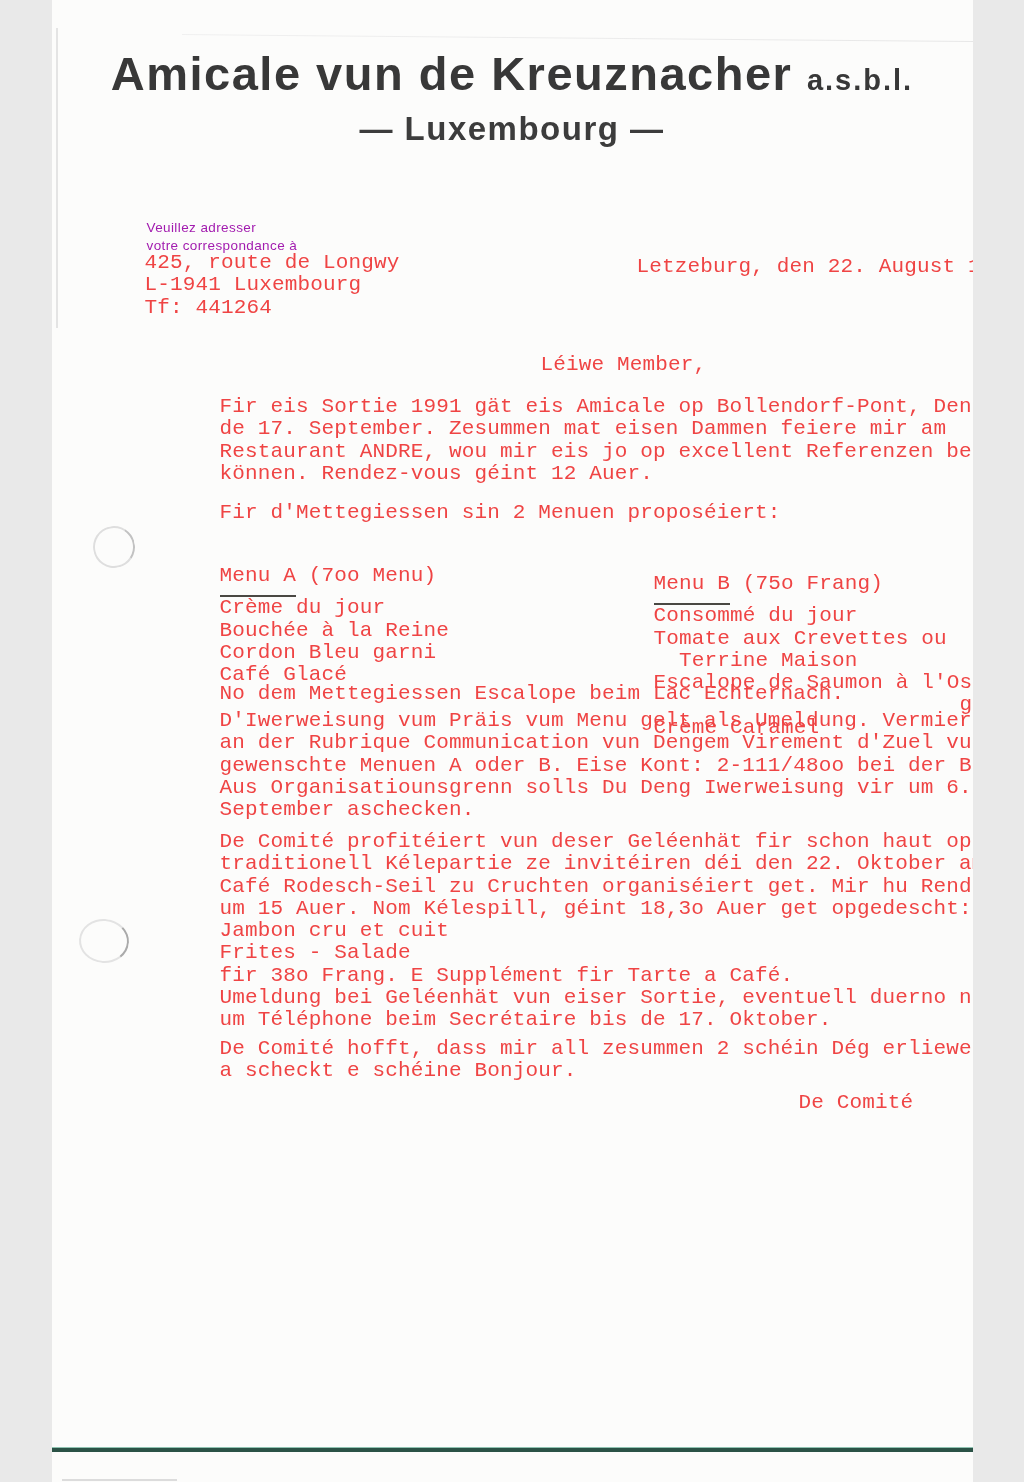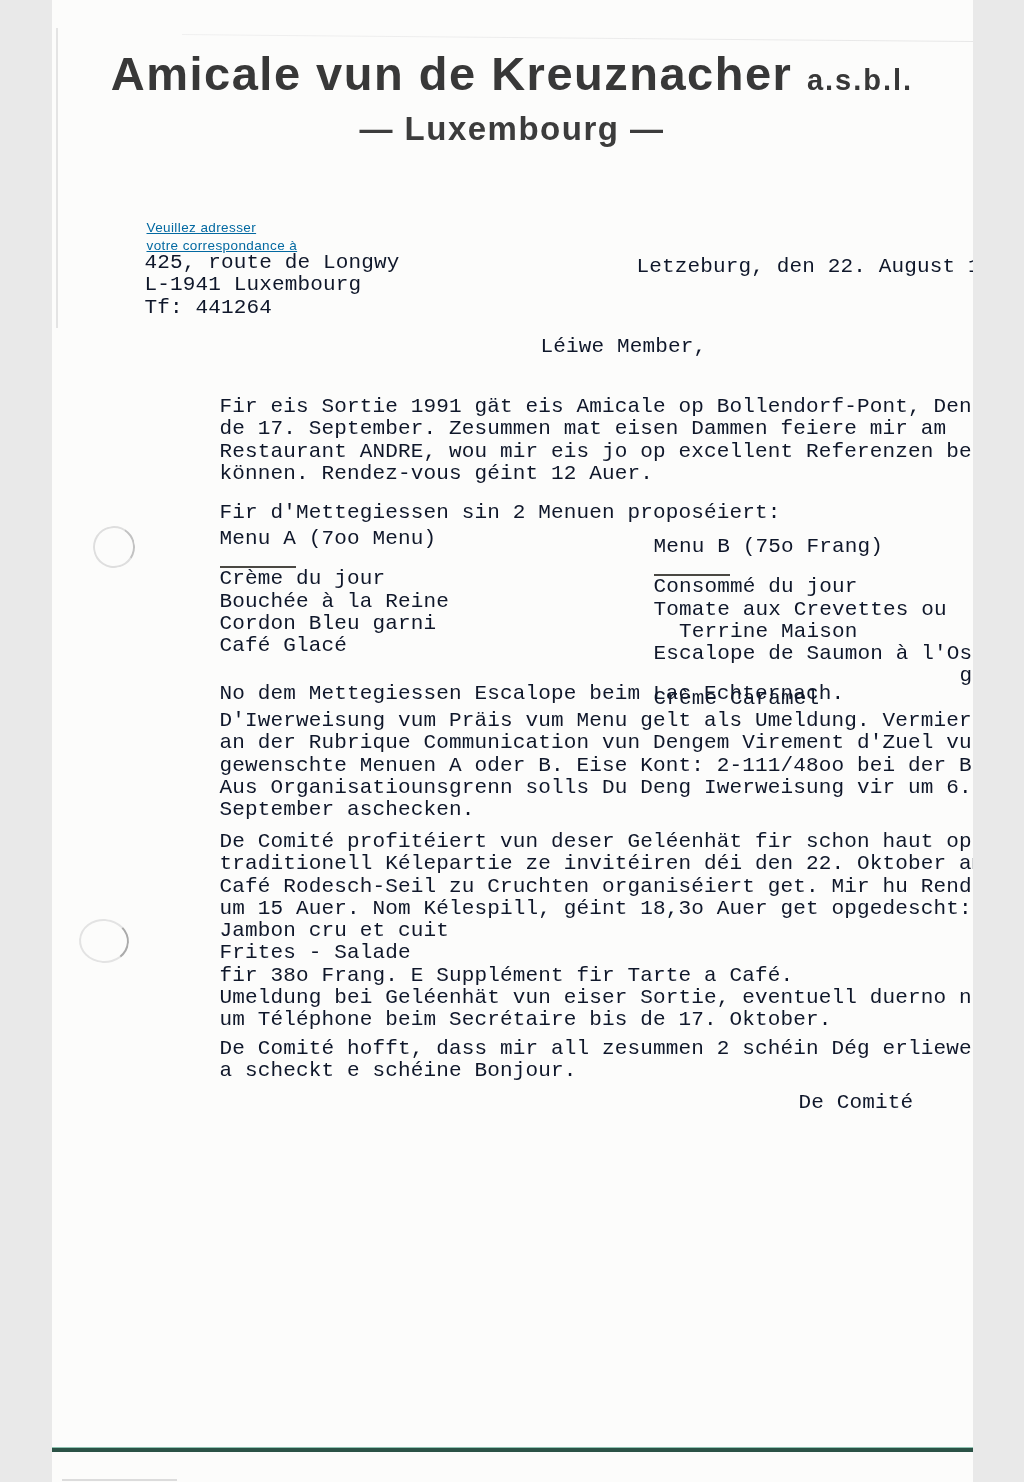--- a/index.html
+++ b/index.html
@@ -43,39 +43,39 @@
     font-size: 47px; font-weight: bold; letter-spacing: 1.5px; line-height: 52px;
     white-space: nowrap;
   }
   .org-suffix { font-size: 29px; font-weight: bold; letter-spacing: 2px; }
   .org-location {
     font-size: 33px; font-weight: bold; letter-spacing: 1.5px; margin-top: 4px; color: #3c3c3c;
   }
   
   .addr-note {
     position: absolute; top: 219px; left: 95px;
-    font-size: 13.5px; line-height: 18px; color: #0369a1; letter-spacing: 0.4px; text-decoration: underline;
+    font-size: 13.5px; line-height: 18px; color: #a21caf; letter-spacing: 0.4px;
   }
   
   .typed {
     font-family: "Liberation Mono", "DejaVu Sans Mono", monospace;
     font-size: 21px; line-height: 22.3px; letter-spacing: 0.15px;
-    color: #0f172a; white-space: pre; margin: 0;
+    color: #ef4444; white-space: pre; margin: 0;
   }
   .addr-typed { position: absolute; top: 252px; left: 93px; }
   .date-line  { position: absolute; top: 256px; left: 585px; }
-  .salutation { position: absolute; top: 336px; left: 489px; }
+  .salutation { position: absolute; top: 354px; left: 489px; }
   .para-1 { position: absolute; top: 396px; left: 168px; }
   .para-2 { position: absolute; top: 502px; left: 168px; }
   .menu-row { position: absolute; top: 528px; left: 168px; width: 856px; display: flex; }
   .menu-col-a { width: 434px; }
   .menu-col-b { margin-top: 8px; }
   .menu-title { white-space: pre; }
   .menu-title .m-name {
-    display: inline-block; border-bottom: 2px solid #4a4843; padding-bottom: 16px;
+    display: inline-block; border-bottom: 2px solid #4a4843; padding-bottom: 8px; margin-top: 37px;
   }
   .para-3 { position: absolute; top: 683px; left: 168px; }
   .para-4 { position: absolute; top: 710px; left: 168px; }
   .para-5 { position: absolute; top: 831px; left: 168px; }
   .para-6 { position: absolute; top: 1038px; left: 168px; }
   .signature { position: absolute; top: 1092px; left: 747px; text-align: right; }
   
   .footer-bank {
     position: absolute; top: 1372px; left: 0; width: 100%; text-align: center;
     font-size: 18px; letter-spacing: 1.4px; color: #3b3b3b;

